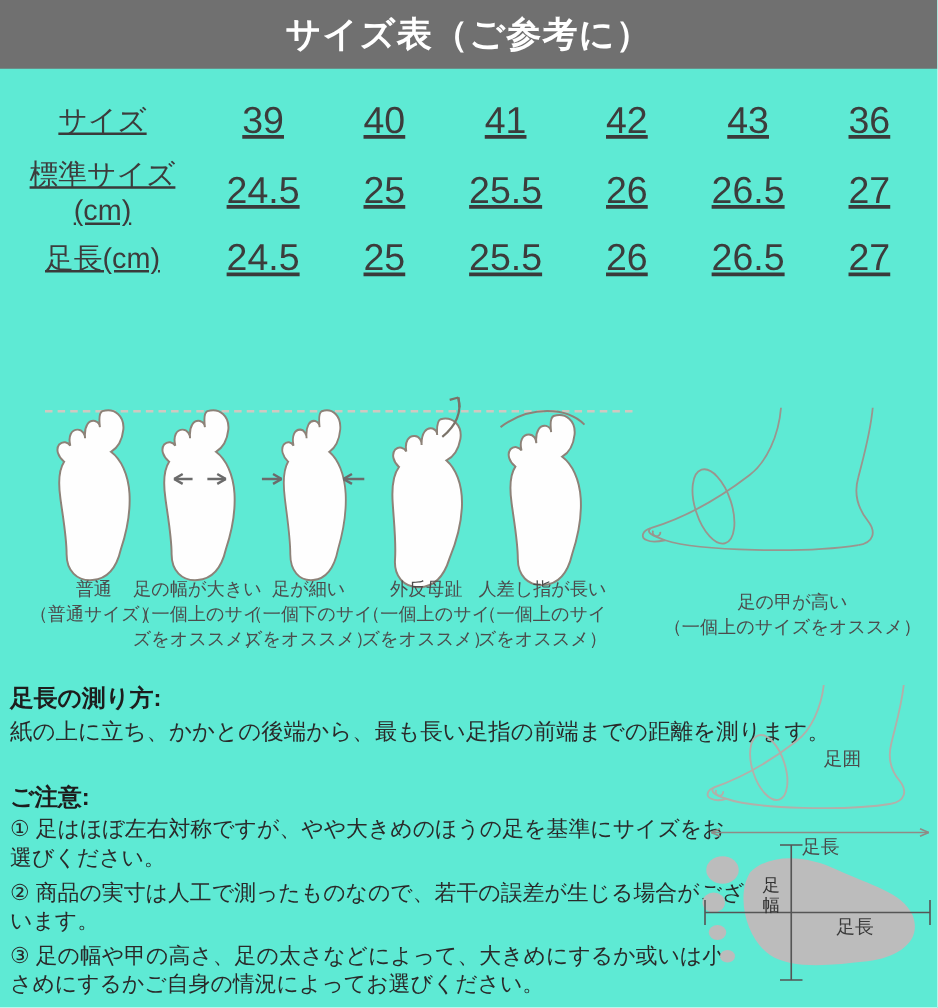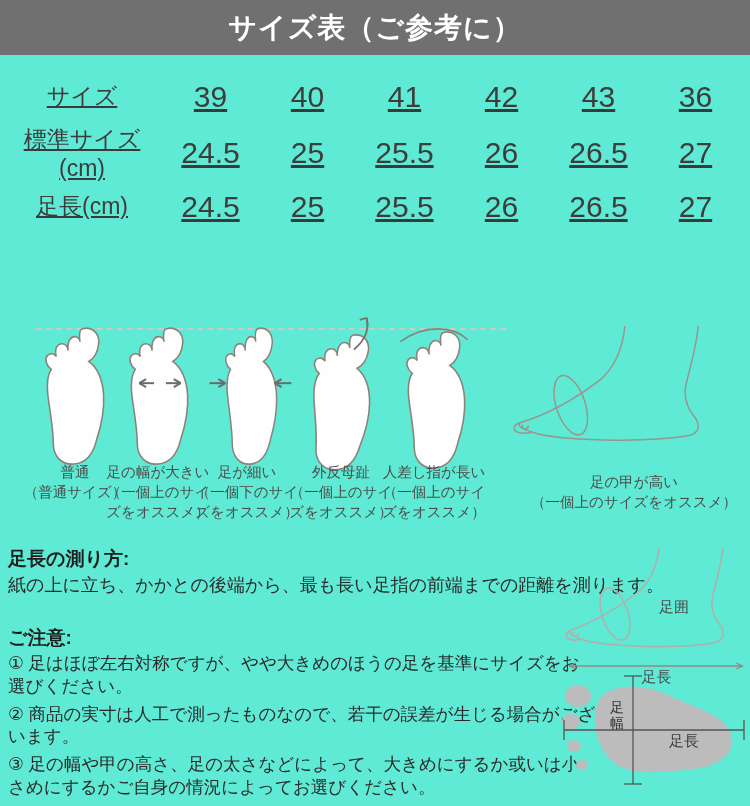--- a/index.html
+++ b/index.html
@@ -44,21 +44,21 @@
   .notes  { position:absolute; left:8px; top:110px; width:588px; font-size:17.5px;
     color:#2a2a2a; line-height:1.3; }
   .notes .note { margin-bottom:5px; }
 
   
   .diag1 { position:absolute; left:563px; top:6px; width:187px; height:150px; }
   .diag2 { position:absolute; left:558px; top:128px; width:192px; height:130px; }
   .dlabel { position:absolute; font-size:15px; color:#4a4a4a; }
   .lab-ashii  { left:96px;  top:50px; }
   .lab-ashinaga-side { left:0; top:120px; width:187px; text-align:center; }
-  .lab-ashihaba { left:52px; top:30px; width:16px; font-size:14px; line-height:1.15; color:#333333;font-family:Liberation Mono, monospace; }
+  .lab-ashihaba { left:52px; top:30px; width:16px; font-size:14px; line-height:1.15; color:#333333; }
   .lab-ashinaga-print { left:96px; top:62px; width:60px; text-align:center; color:#3a3a3a; }
 </style>
 </head>
 <body>
 
 <div class="page">
 
   <header class="titlebar">
     <h1>サイズ表（ご参考に）</h1>
   </header>

